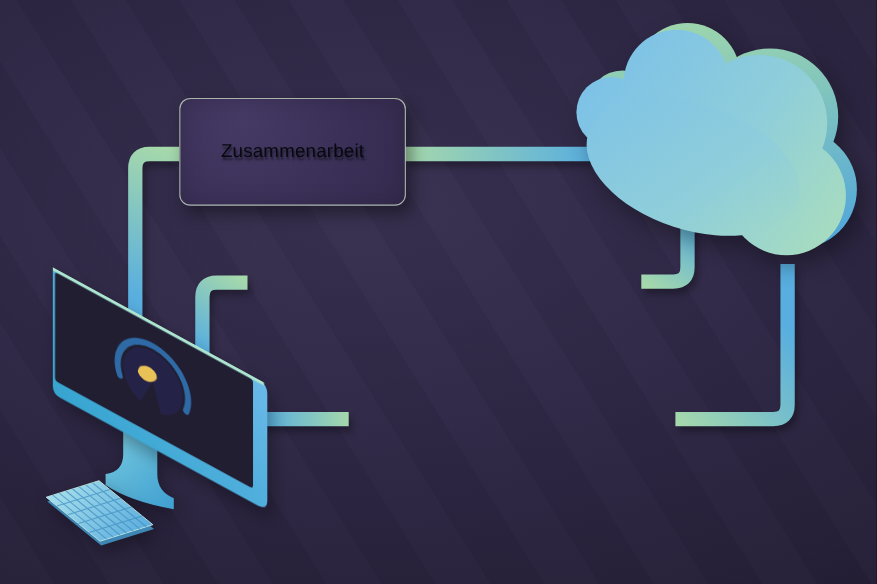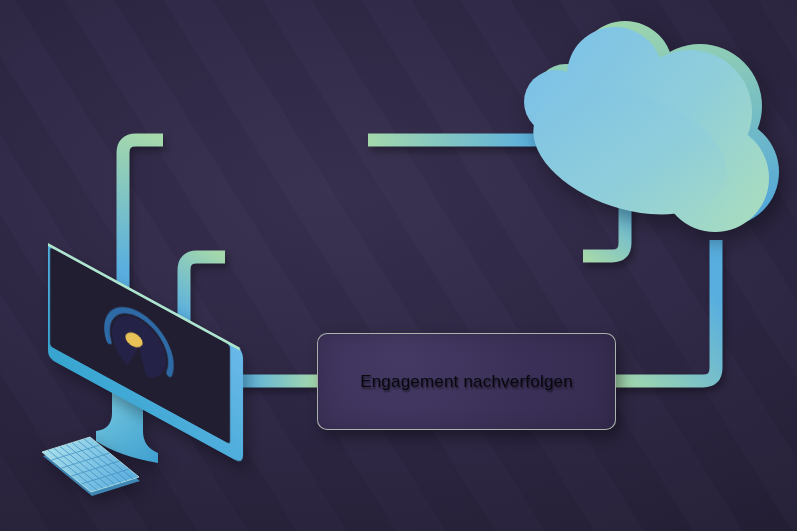--- a/index.html
+++ b/index.html
@@ -129,17 +129,17 @@
         <path d="M 54 448.3 L 103 488.3"></path>
         <path d="M 60 446.4 L 109 486.4"></path>
         <path d="M 66 444.5 L 115 484.5"></path>
         <path d="M 72 442.6 L 121 482.6"></path>
         <path d="M 78 440.8 L 127 480.8"></path>
         <path d="M 84 438.9 L 133 478.9"></path>
       </g>
     </g>
   </svg>
 
-  <div class="node" id="node-3">
-    <span>Engagement nachverfolgen</span>
+  <div class="node" id="node-1">
+    <span>Zusammenarbeit</span>
   </div>
 
 </div>
 
 </body></html>

